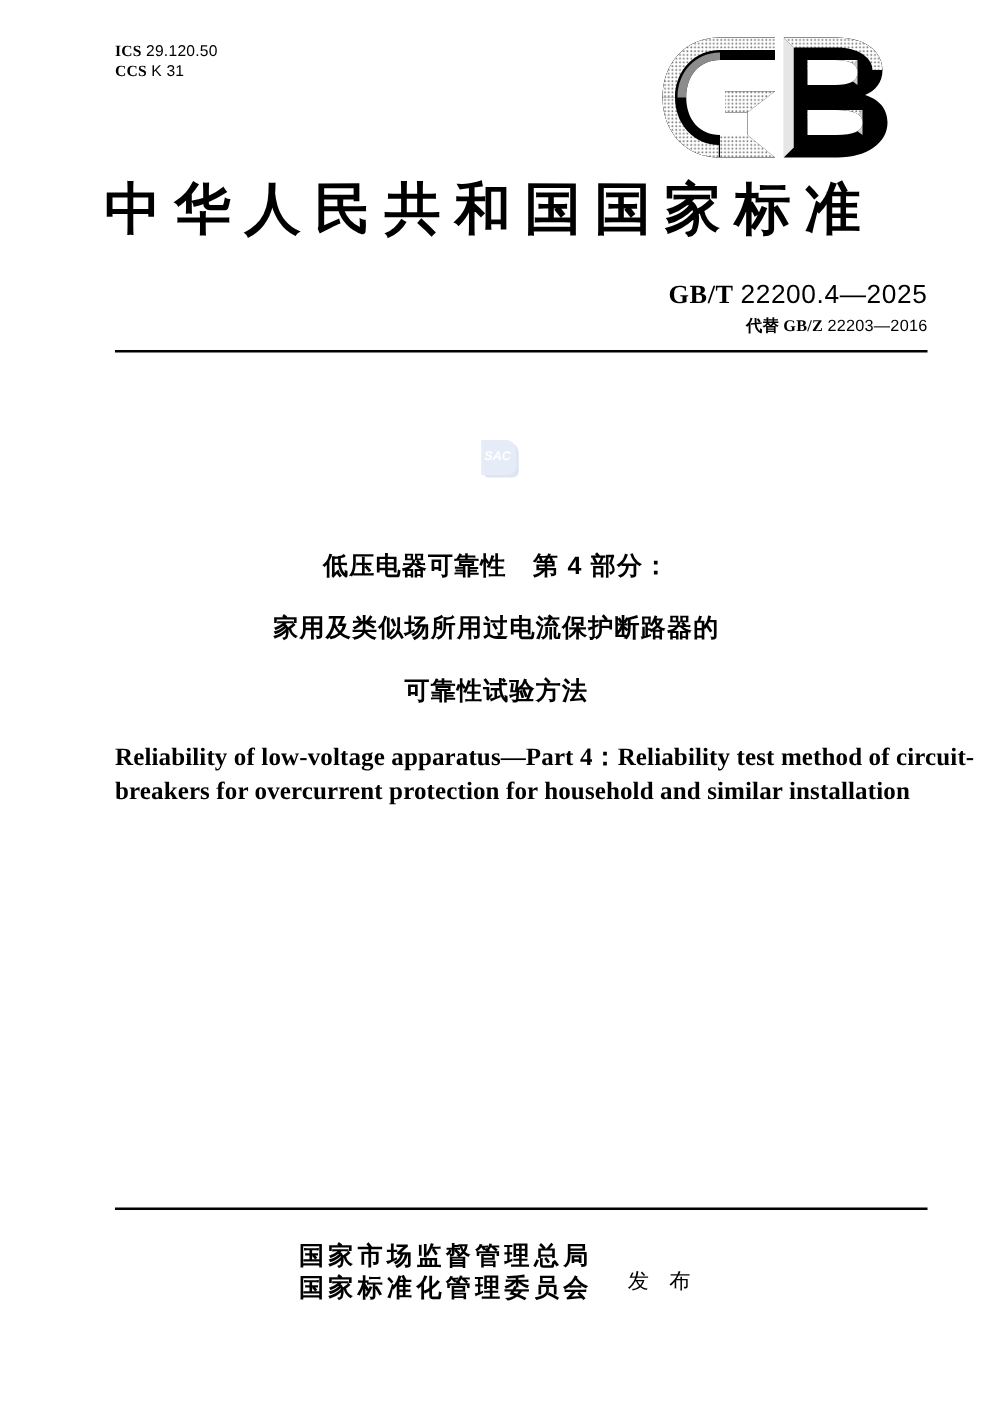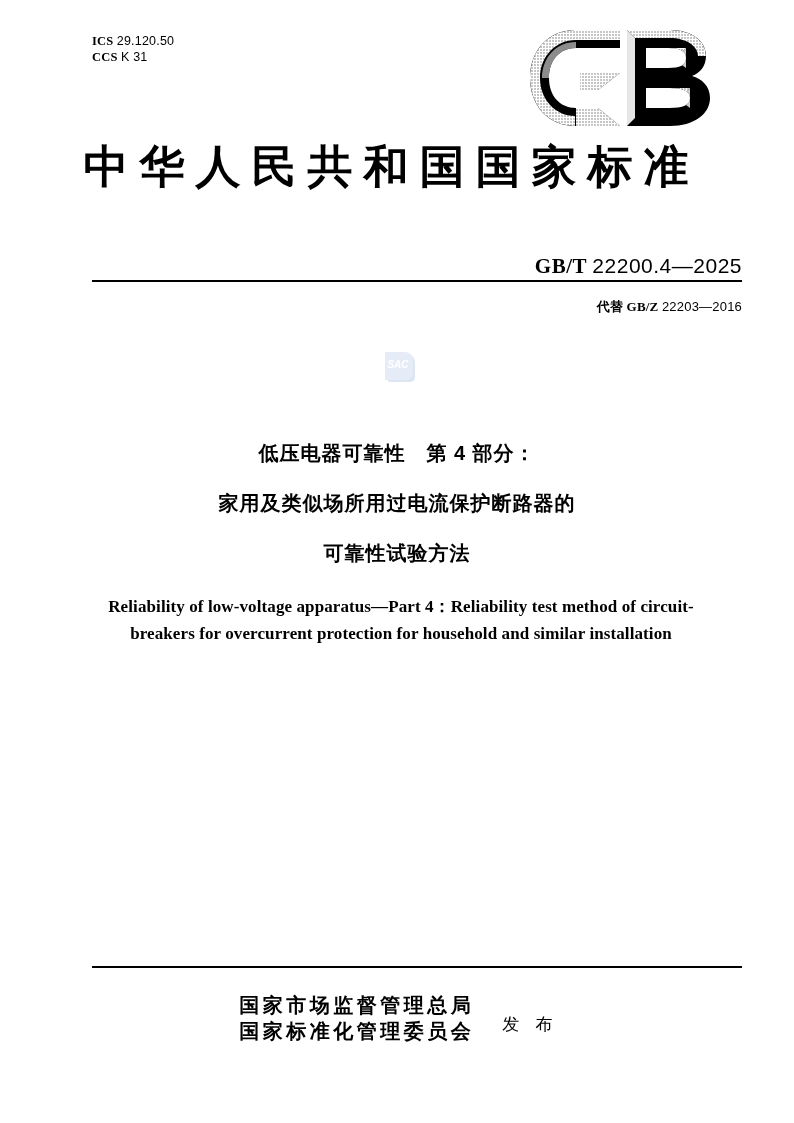--- a/index.html
+++ b/index.html
@@ -76,31 +76,30 @@
     top: 222px;
     text-align: right;
     white-space: nowrap;
   }
   .std-no .main {
     font-family: "Liberation Serif", "DejaVu Serif", serif;
     font-weight: bold;
     font-size: 21px;
     line-height: 26px;
     letter-spacing: 0.5px;
-    margin-top: 31px;
   }
   .std-no .main .digits {
     font-family: "Liberation Sans", "DejaVu Sans", sans-serif;
     font-weight: normal;
     font-size: 21px;
   }
   .std-no .replaces {
     font-size: 13px;
     line-height: 20px;
-    margin-top: 18px;
+    margin-top: 2px;
     font-weight: bold;
     letter-spacing: 0.2px;
   }
   .std-no .replaces .cn {
     font-family: "Liberation Sans", "DejaVu Sans", sans-serif;
     font-weight: bold;
     font-size: 13px;
   }
   .std-no .replaces .digits {
     font-family: "Liberation Sans", "DejaVu Sans", sans-serif;
@@ -154,21 +153,21 @@
 
   
   .title-en {
     position: absolute;
     left: 92px;
     top: 593px;
     width: 618px;
     text-align: center;
     font-family: "Liberation Serif", "DejaVu Serif", serif;
     font-weight: bold;
-    font-size: 17px;
+    font-size: 20px;
     line-height: 27px;
     letter-spacing: 0.1px;
   }
   .title-en .line { display: block; white-space: nowrap; }
 
   
   .date-row {
     position: absolute;
     left: 92px;
     top: 939px;

